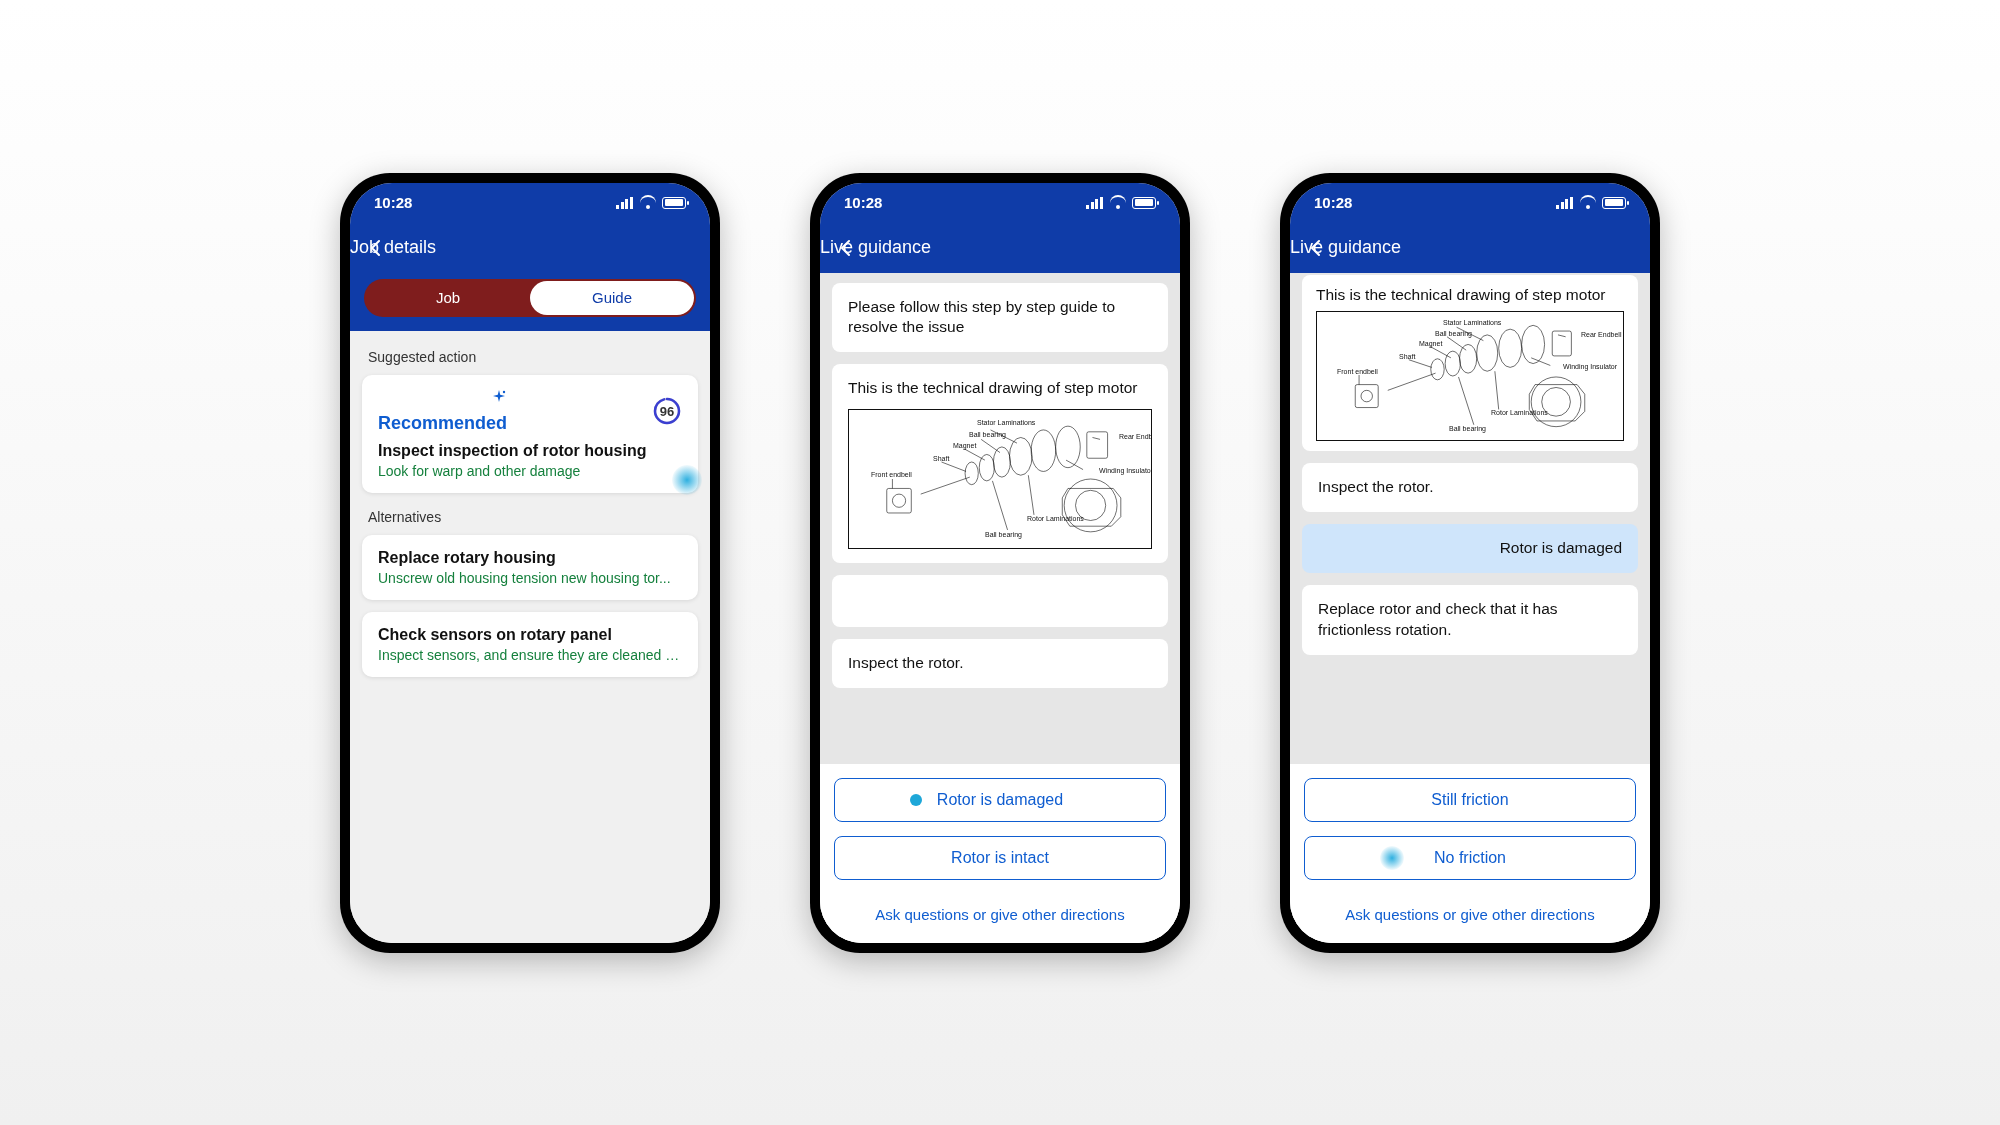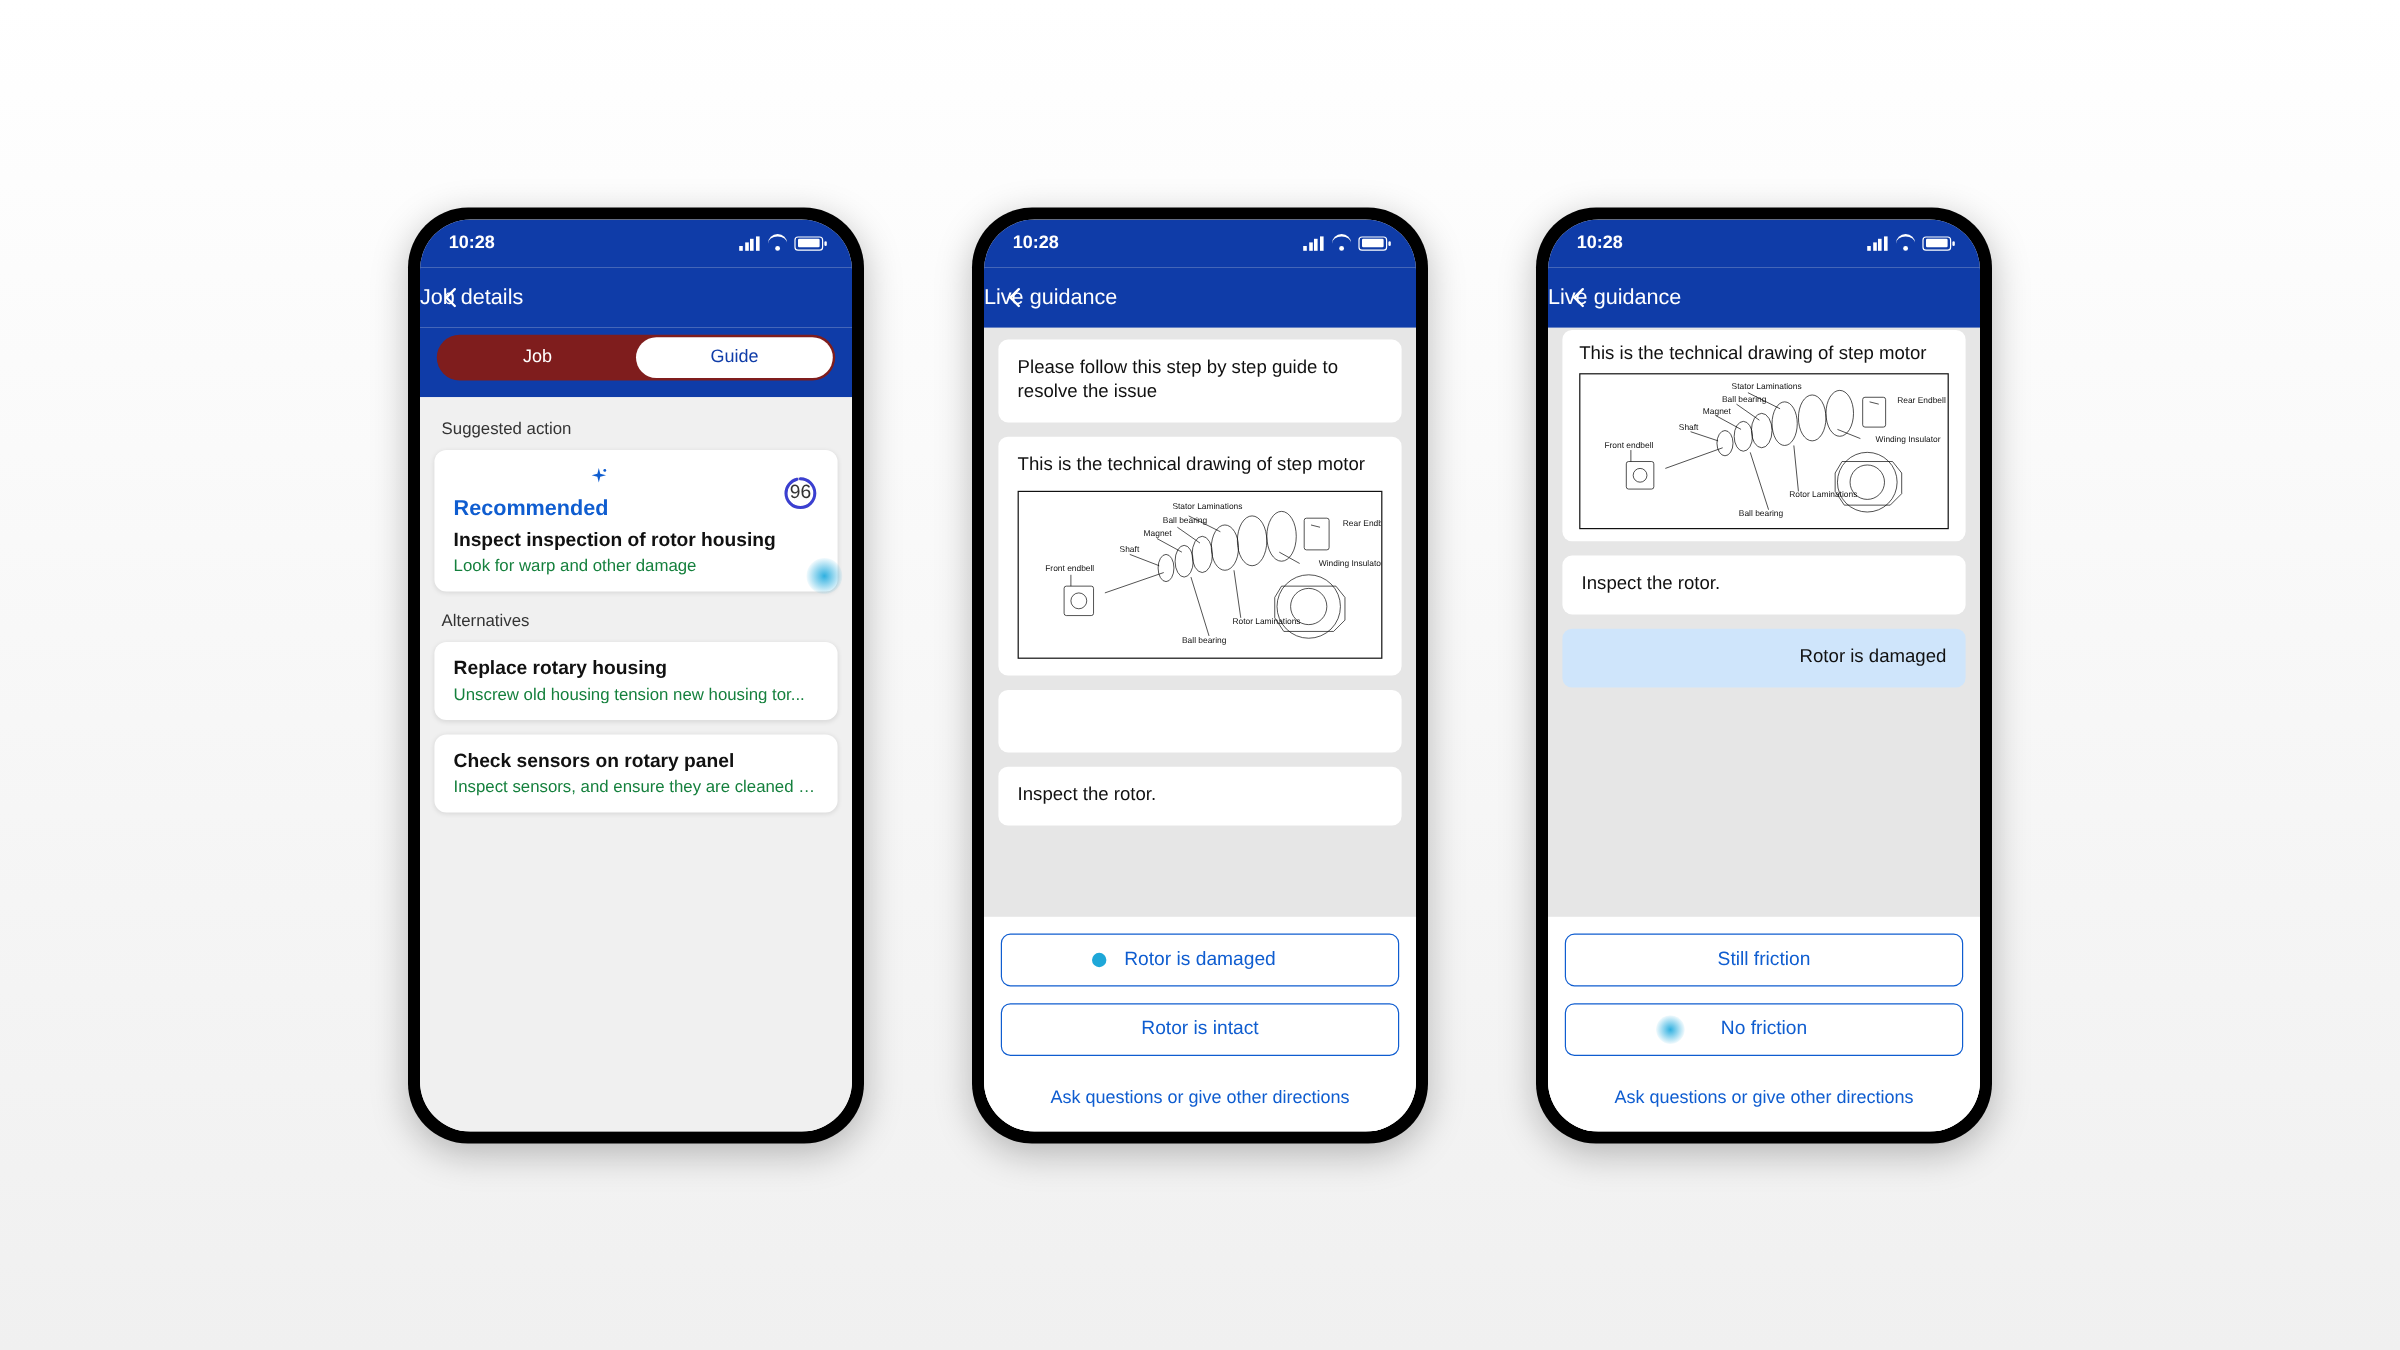--- a/index.html
+++ b/index.html
@@ -83,21 +83,21 @@
   .card {
     background:#fff; margin: 0 12px 12px 12px; border-radius:10px;
     padding: 14px 16px; box-shadow: 0 1px 4px rgba(0,0,0,0.1);
     position:relative; cursor:pointer;
   }
   .rec-row { display:flex; align-items:center; justify-content:space-between; margin-bottom:8px; }
   .rec-left { display:flex; align-items:flex-end; gap:8px; color:#0f5dd0; font-size:18px; font-weight:600;flex-direction:column; }
   .sparkle { width:16px; height:16px; }
   .ring { width:30px; height:30px; position:relative; }
   .ring svg { width:100%; height:100%; }
-  .ring-text { position:absolute; inset:0; display:flex; align-items:center; justify-content:center; font-size:16px; color:#333; font-weight:400;text-align:right; }
+  .ring-text { position:absolute; inset:0; display:flex; align-items:center; justify-content:center; font-size:13px; color:#333; font-weight:700;text-align:right; }
 
   .card-title { font-size:16px; font-weight:600; color:#111; margin-bottom:3px; }
   .card-sub { font-size:14px; color:#15803d; white-space:nowrap; overflow:hidden; text-overflow:ellipsis; }
 
   .touch-dot {
     position:absolute; width:30px; height:30px; border-radius:50%;
     background: radial-gradient(circle, #2fb0e0 0%, rgba(47,176,224,0.2) 60%, rgba(47,176,224,0) 75%);
     pointer-events:none;
   }
 
@@ -360,20 +360,21 @@
             <span class="dlabel" style="left:82px; top:40px;">Shaft</span>
             <span class="dlabel" style="left:20px; top:55px;">Front endbell</span>
             <span class="dlabel" style="left:264px; top:18px;">Rear Endbell</span>
             <span class="dlabel" style="left:246px; top:50px;">Winding Insulator</span>
             <span class="dlabel" style="left:174px; top:96px;">Rotor Laminations</span>
             <span class="dlabel" style="left:132px; top:112px;">Ball bearing</span>
           </div>
         </div>
         <div class="step">Inspect the rotor.</div>
         <div class="step right">Rotor is damaged</div>
+        <div class="step">Replace rotor and check that it has frictionless rotation.</div>
       </div>
       <div class="choices">
         <div class="choice-btn">
           <span>Still friction</span>
         </div>
         <div class="choice-btn">
           <span class="touch-dot" style="left:calc(50% - 90px); top:50%; transform:translateY(-50%); width:24px; height:24px;"></span>
           <span>No friction</span>
         </div>
         <div class="link-row">Ask questions or give other directions</div>

